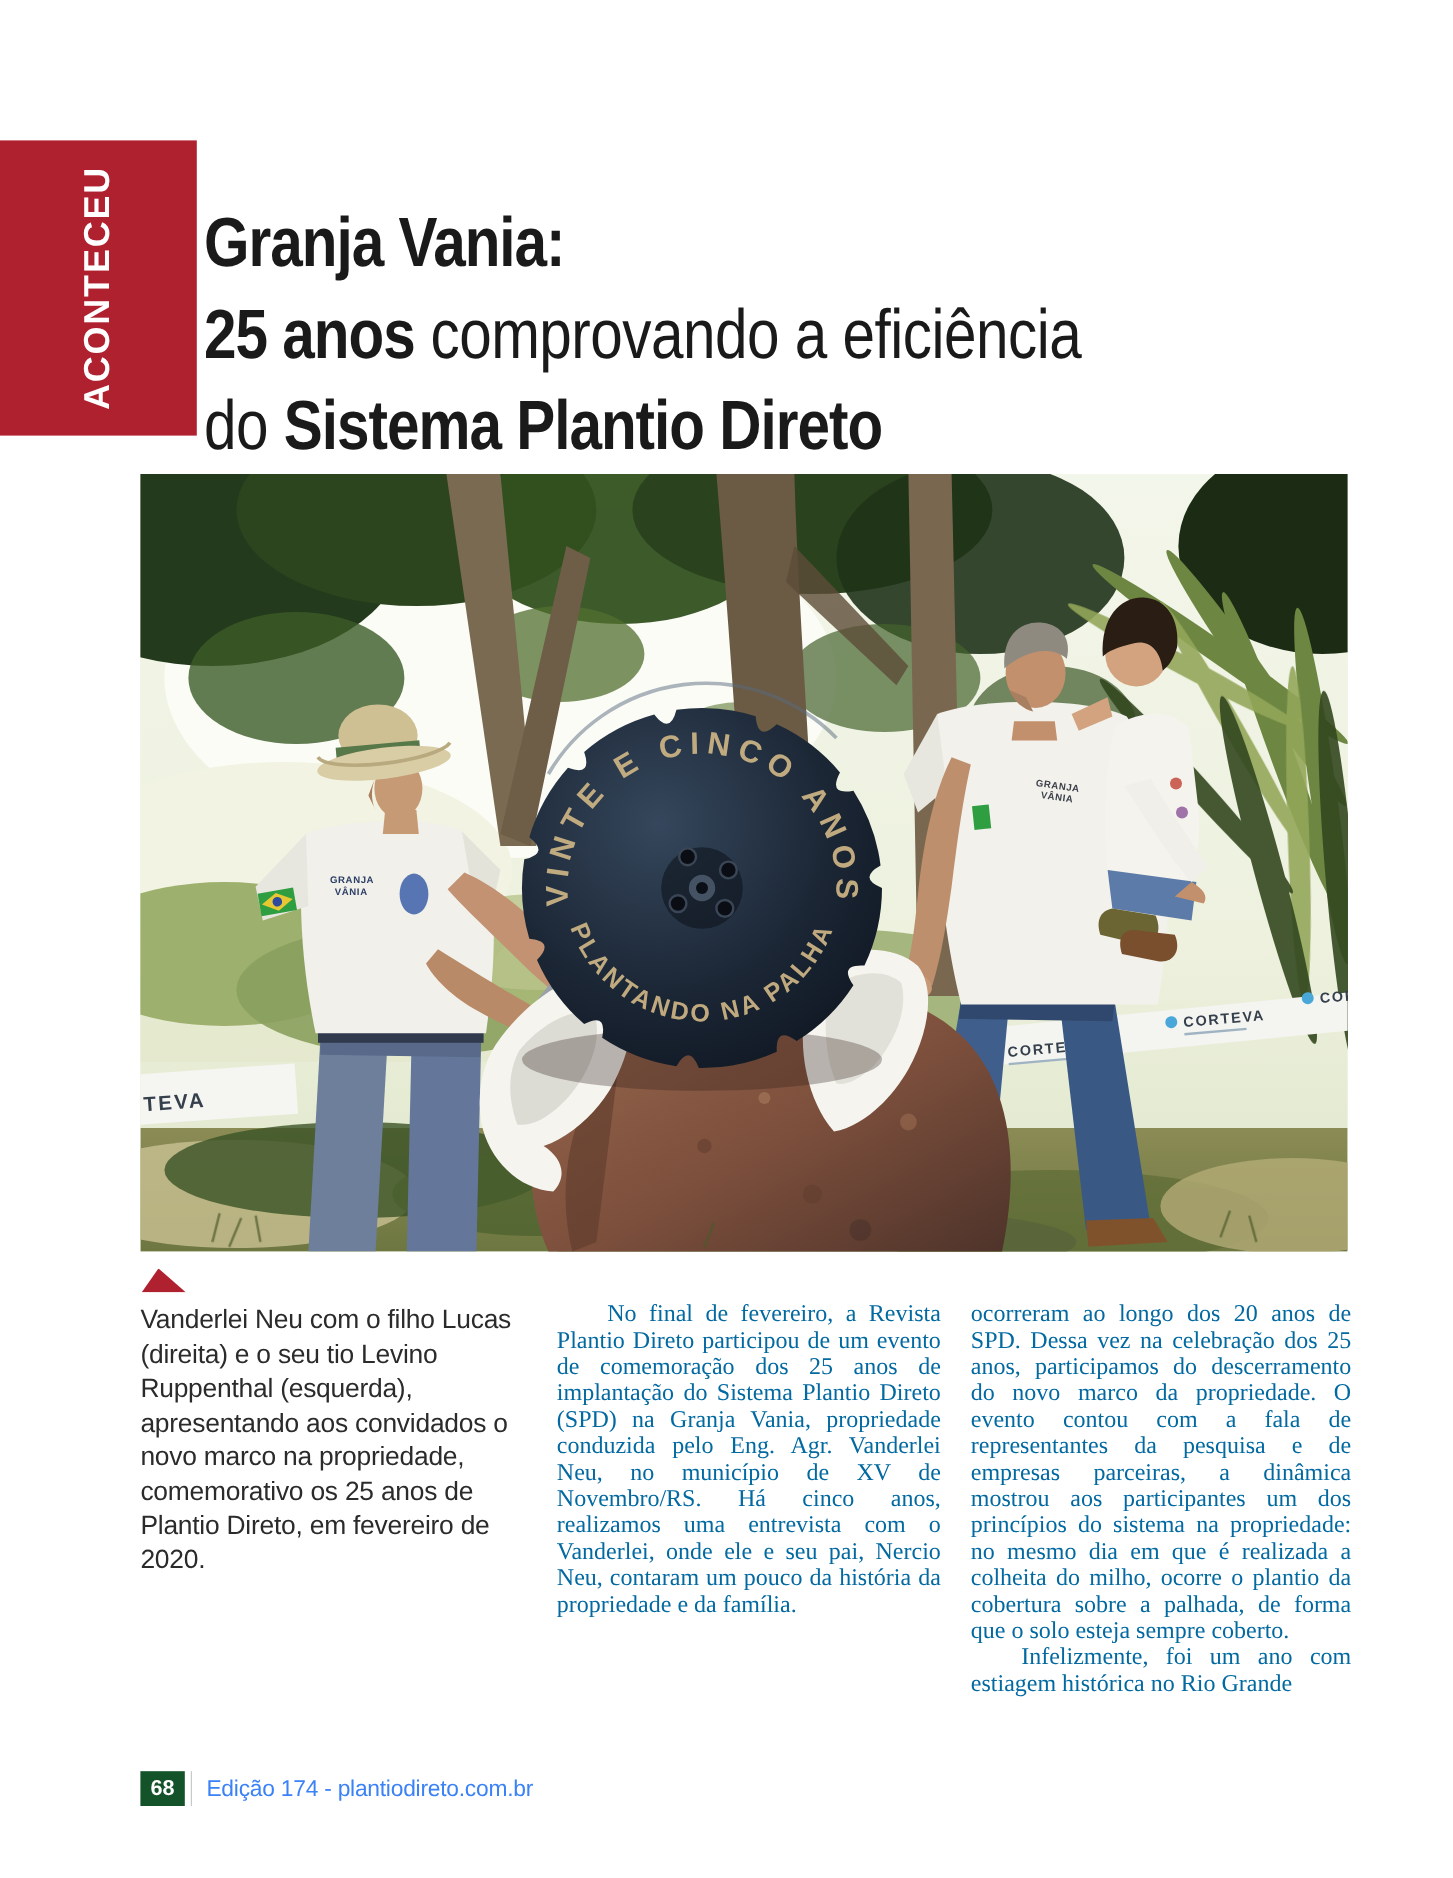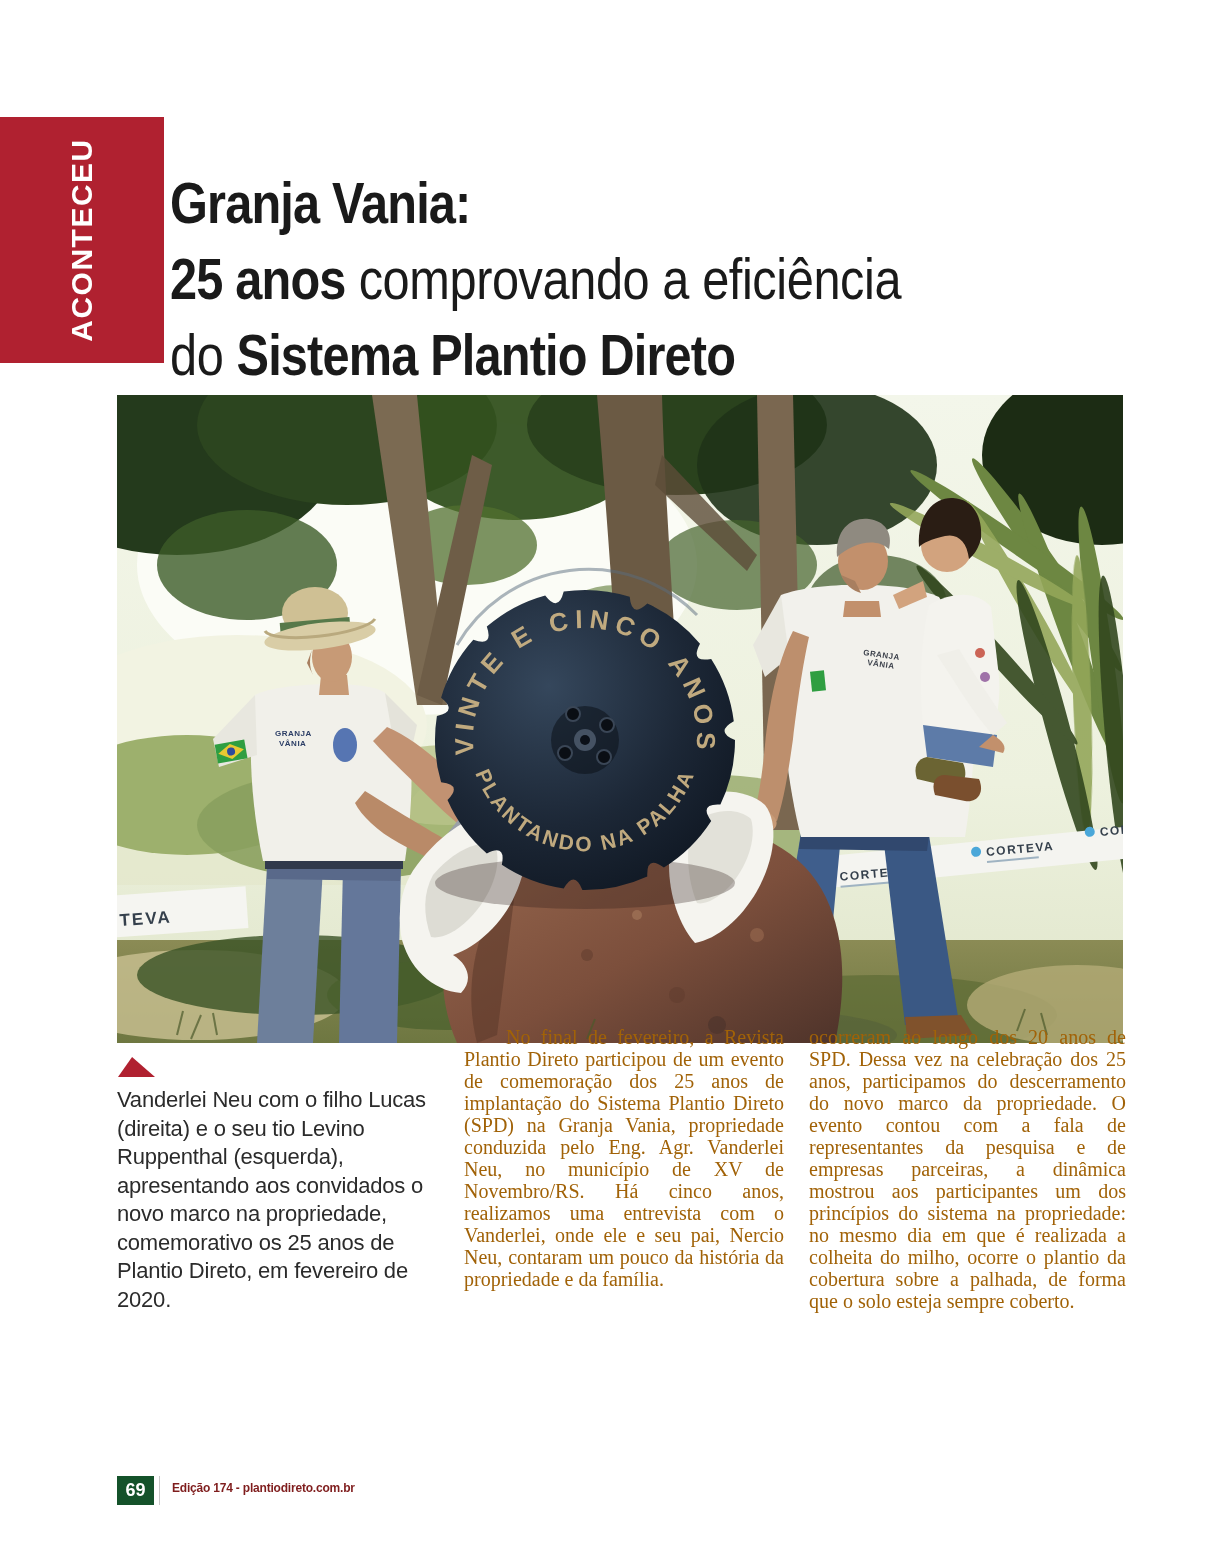--- a/index.html
+++ b/index.html
@@ -24,34 +24,34 @@
   .stencil{font-family:"Liberation Sans",sans-serif;font-weight:700;fill:#c9b183;opacity:.95;}
   .brand{font-family:"Liberation Sans",sans-serif;font-weight:700;fill:#35404c;}
 
   
   .cap-triangle{position:absolute;left:118px;top:1057px;width:37px;height:20px;background:#b02130;
                 clip-path:polygon(0 100%,38% 0,100% 100%);}
   .caption{position:absolute;left:117px;top:1086px;width:314px;margin:0;
            font-size:22px;line-height:28.5px;color:#2b2b2b;letter-spacing:-.2px;}
 
   
-  .col{position:absolute;top:1026px;margin:0;color:#a16207;
+  .col{position:absolute;top:1084px;margin:0;color:#0369a1;
        font-family:"Liberation Serif",serif;font-size:20px;line-height:22px;text-align:justify;}
   .col p{margin:0;}
   .col p.indent{text-indent:42px;}
   .col-middle{left:464px;width:320px;}
   .col-right{left:809px;width:317px;}
 
   
   .footer-pagebox{position:absolute;left:117px;top:1476px;width:37px;height:29px;background:#14522a;
                   display:flex;align-items:center;justify-content:center;color:#fff;
                   font-weight:700;font-size:18px;}
   .footer-sep{position:absolute;left:159px;top:1476px;width:1px;height:29px;background:#c9c9c9;}
-  .footer-issue{position:absolute;left:172px;top:1481px;font-size:12px;color:#7f1d1d;
-                font-weight:700;letter-spacing:-.2px;}
+  .footer-issue{position:absolute;left:172px;top:1481px;font-size:19px;color:#3b82f6;
+                font-weight:400;letter-spacing:-.2px;}
 </style>
 </head>
 <body>
 
 <div class="page">
 
   <div class="section-tab">
     <span class="vtext">ACONTECEU</span>
   </div>
 
@@ -284,21 +284,22 @@
   </div>
 
   <div class="cap-triangle"></div>
   <p class="caption">Vanderlei Neu com o filho Lucas (direita) e o seu tio Levino Ruppenthal (esquerda), apresentando aos convidados o novo marco na propriedade, comemorativo os 25 anos de Plantio Direto, em fevereiro de 2020.</p>
 
   <div class="col col-middle">
     <p class="indent">No final de fevereiro, a Revista Plantio Direto participou de um evento de comemoração dos 25 anos de implantação do Sistema Plantio Direto (SPD) na Granja Vania, propriedade conduzida pelo Eng. Agr. Vanderlei Neu, no município de XV de Novembro/RS. Há cinco anos, realizamos uma entrevista com o Vanderlei, onde ele e seu pai, Nercio Neu, contaram um pouco da história da propriedade e da família.</p>
   </div>
   <div class="col col-right">
     <p>ocorreram ao longo dos 20 anos de SPD. Dessa vez na celebração dos 25 anos, participamos do descerramento do novo marco da propriedade. O evento contou com a fala de representantes da pesquisa e de empresas parceiras, a dinâmica mostrou aos participantes um dos princípios do sistema na propriedade: no mesmo dia em que é realizada a colheita do milho, ocorre o plantio da cobertura sobre a palhada, de forma que o solo esteja sempre coberto.</p>
+    <p class="indent">Infelizmente, foi um ano com estiagem histórica no Rio Grande</p>
   </div>
 
   <div class="footer-pagebox">
-    <span>69</span>
+    <span>68</span>
   </div>
   <div class="footer-sep"></div>
   <div class="footer-issue">Edição 174 - plantiodireto.com.br</div>
 
 </div>
 
 </body></html>

